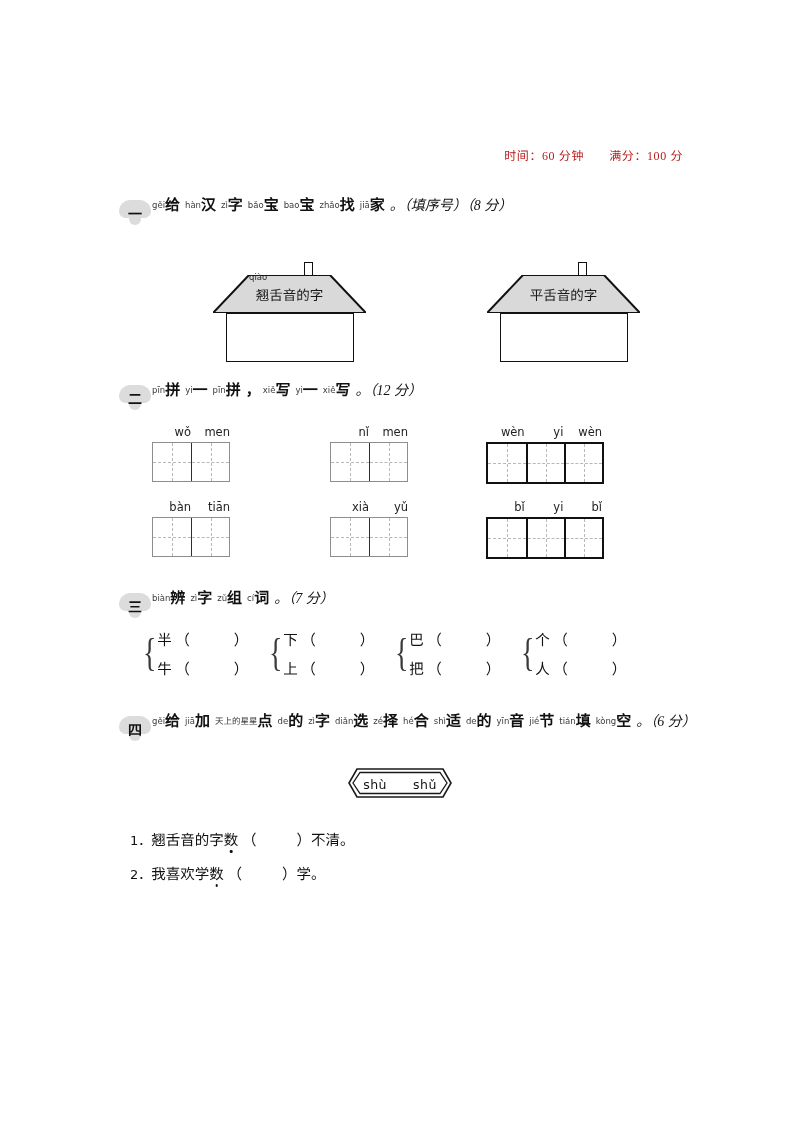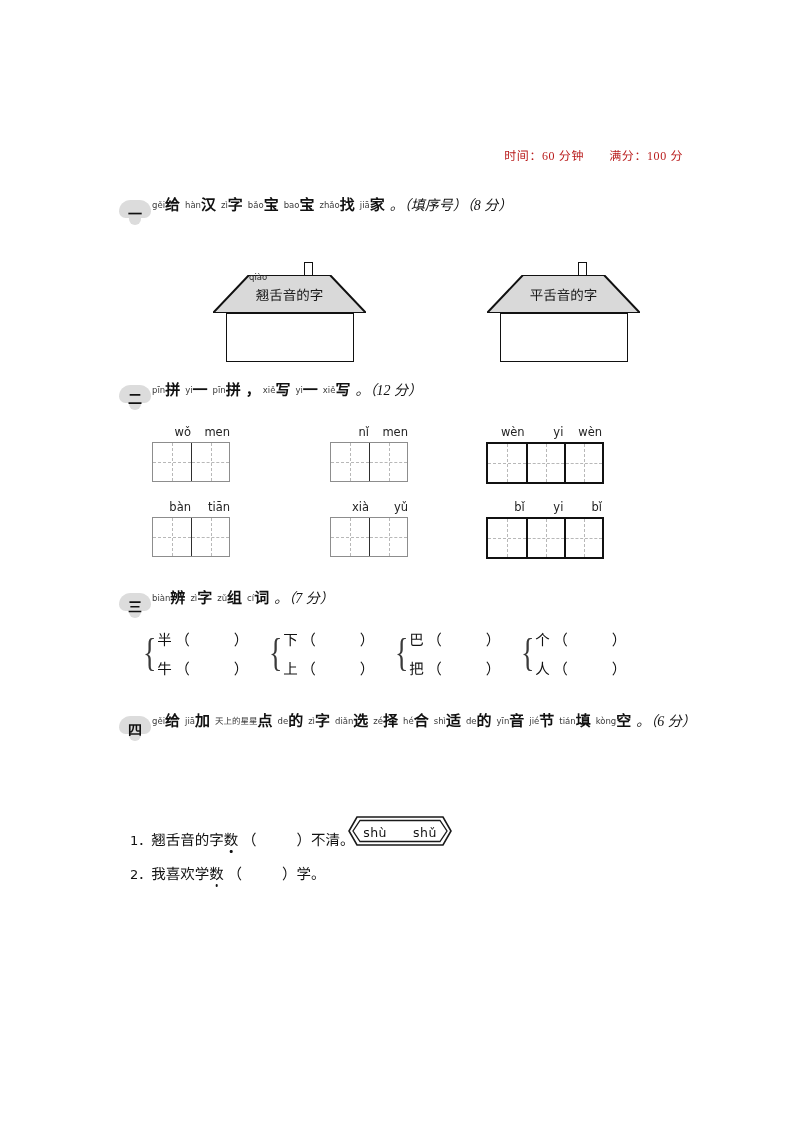--- a/index.html
+++ b/index.html
@@ -277,21 +277,20 @@
   .brace-lines .bl { white-space: nowrap; }
   .paren-space { display: inline-block; width: 44px; }
 
   
   .octa-wrap {
     position: absolute;
     left: 348px;
     top: 768px;
     width: 104px;
     height: 30px;
-    margin-top: 48px;
   }
   .octa {
     position: absolute;
     inset: 0;
     display: flex;
     align-items: center;
     justify-content: center;
   }
   .octa-text {
     position: absolute;

